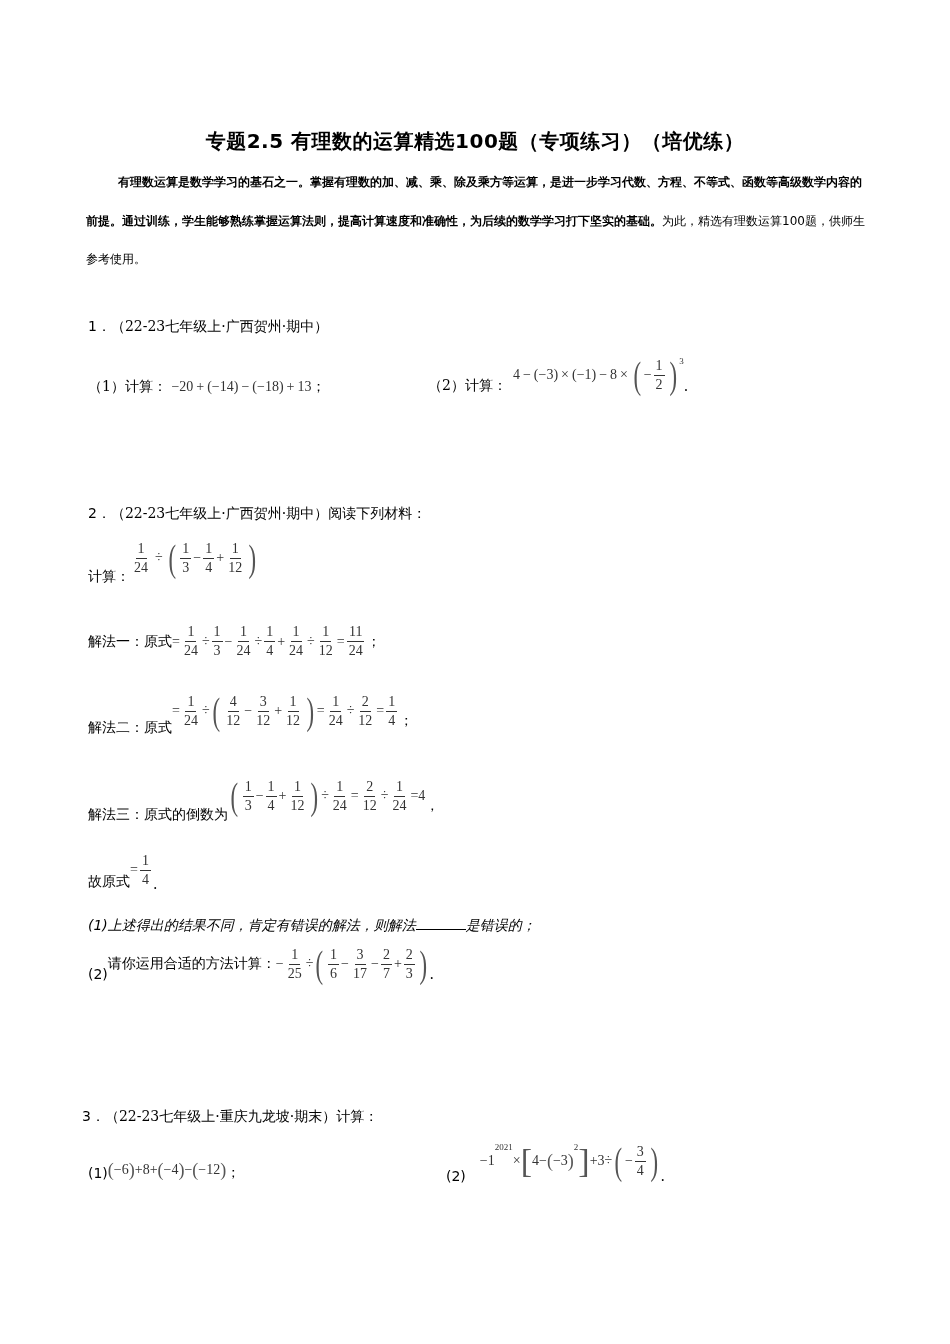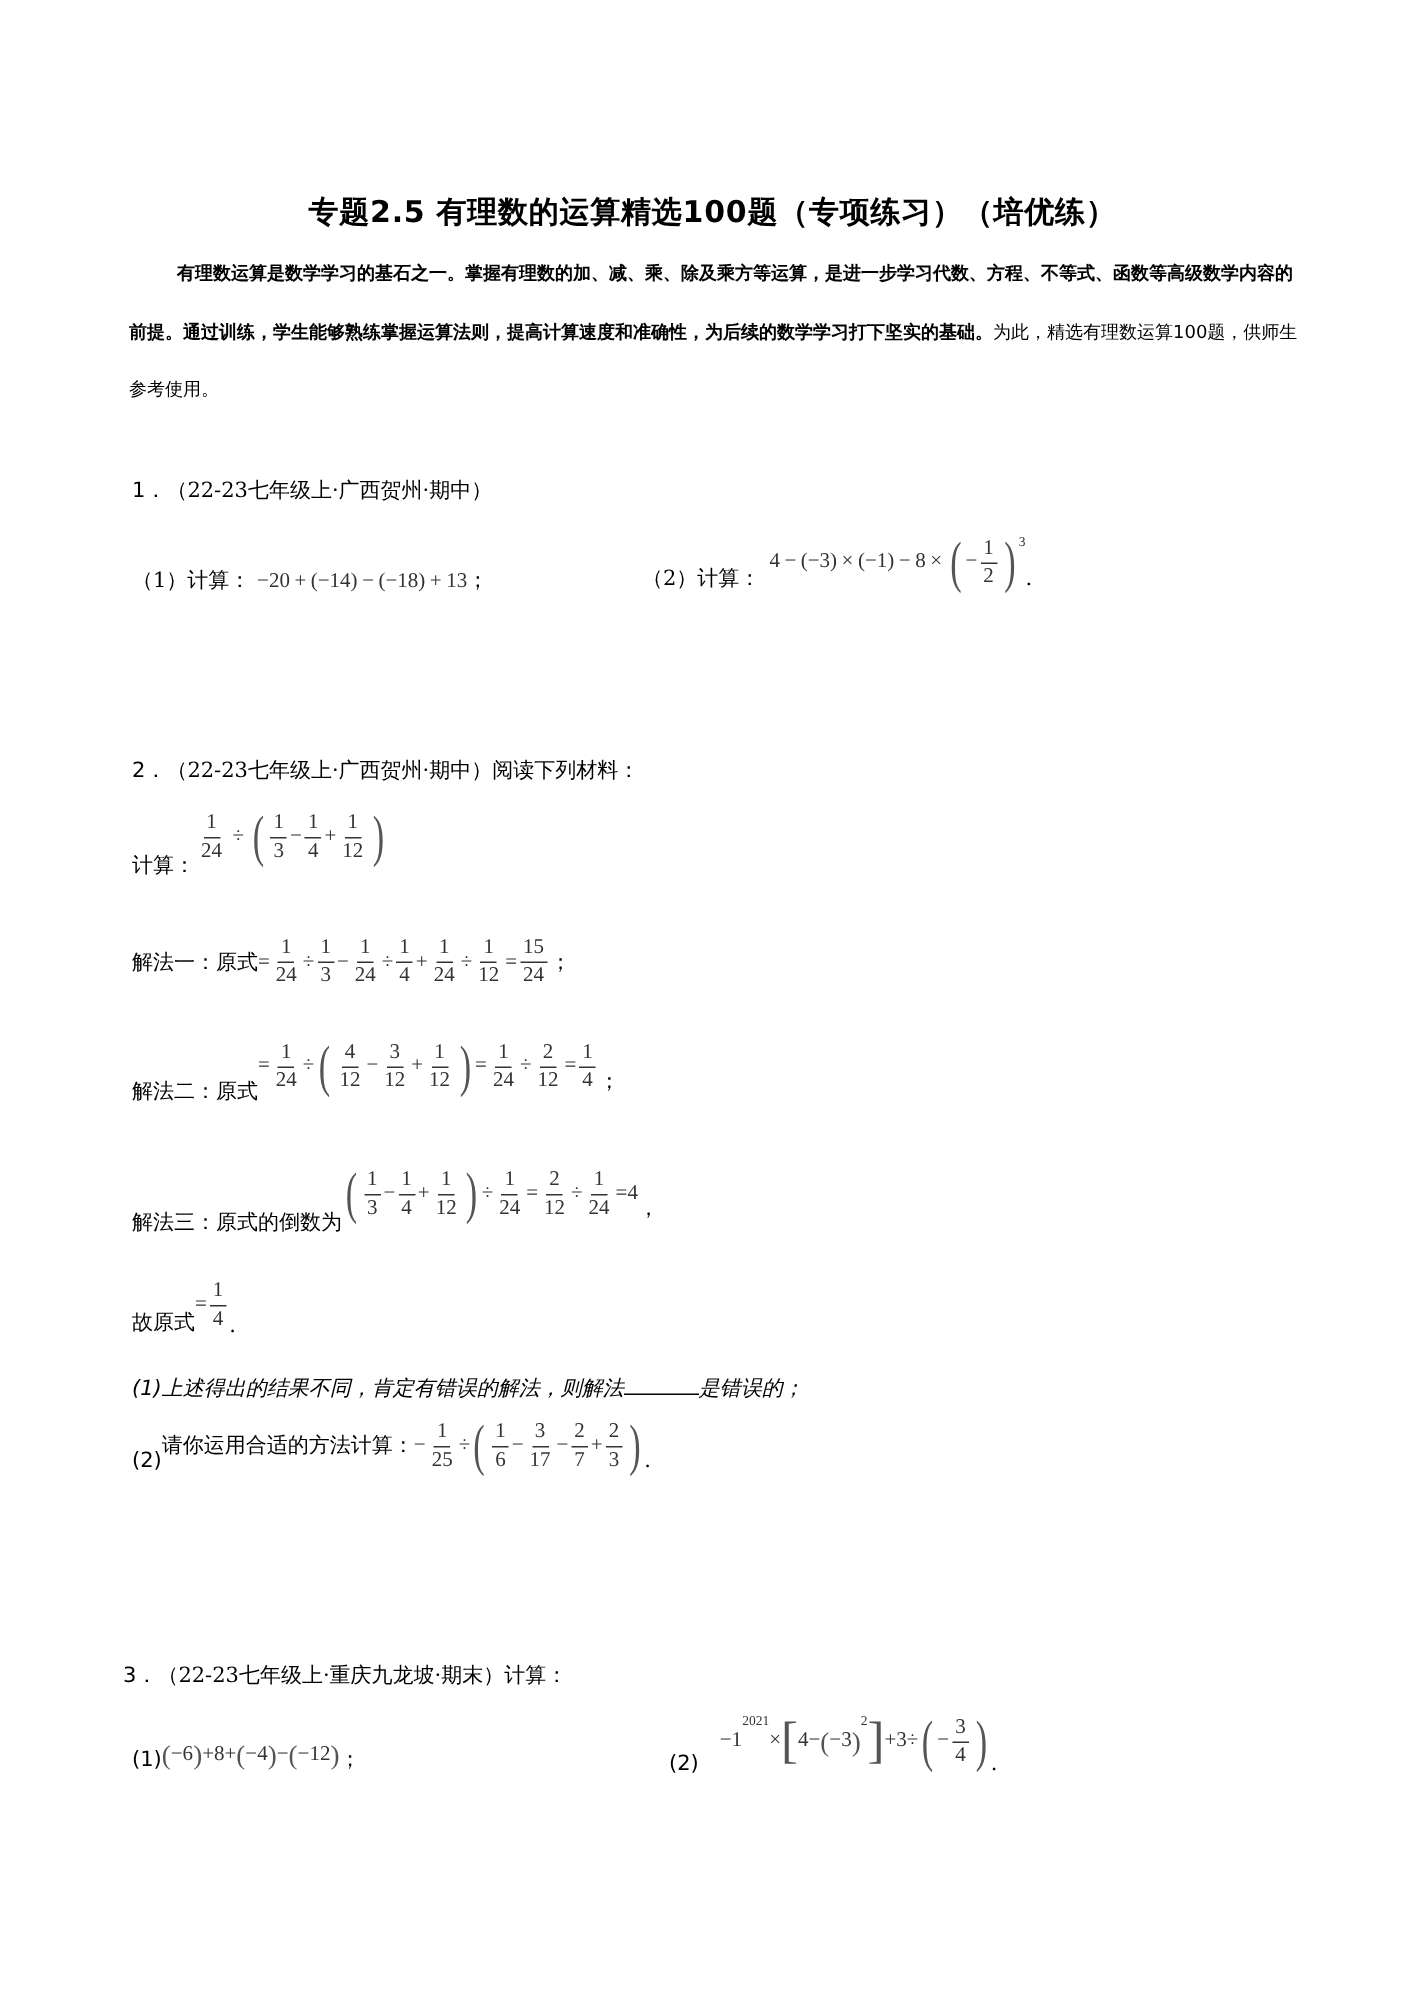--- a/index.html
+++ b/index.html
@@ -88,21 +88,21 @@
       </span>÷<span class="frac">
         <span class="n">1</span>
         <span class="d">4</span>
       </span>+<span class="frac">
         <span class="n">1</span>
         <span class="d">24</span>
       </span>÷<span class="frac">
         <span class="n">1</span>
         <span class="d">12</span>
       </span>=<span class="frac">
-        <span class="n">15</span>
+        <span class="n">11</span>
         <span class="d">24</span>
       </span></span>
     <span>；</span>
 </div>
 
 <div class="abs txt" style="left:88px; top:685px; display:flex; align-items:center;">
   <span style="margin-top:34px">解法二：原式</span>
   <span class="math">=<span class="frac">
         <span class="n">1</span>
         <span class="d">24</span>

